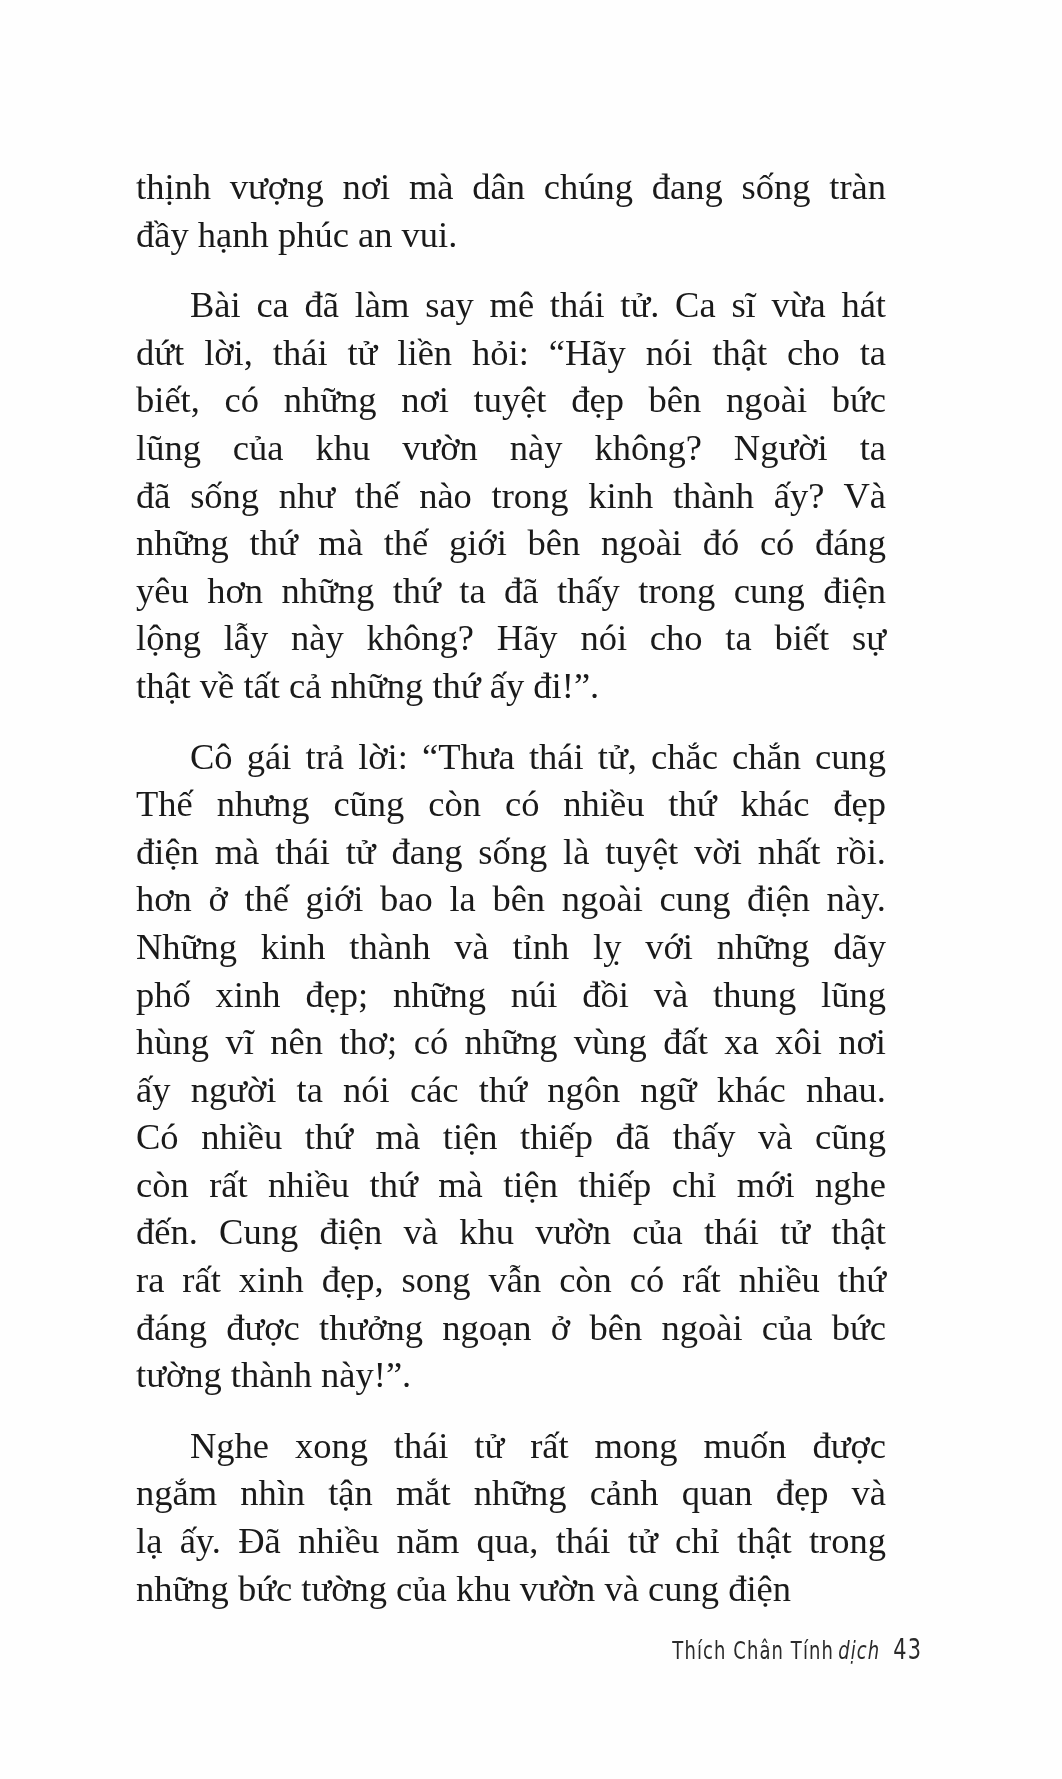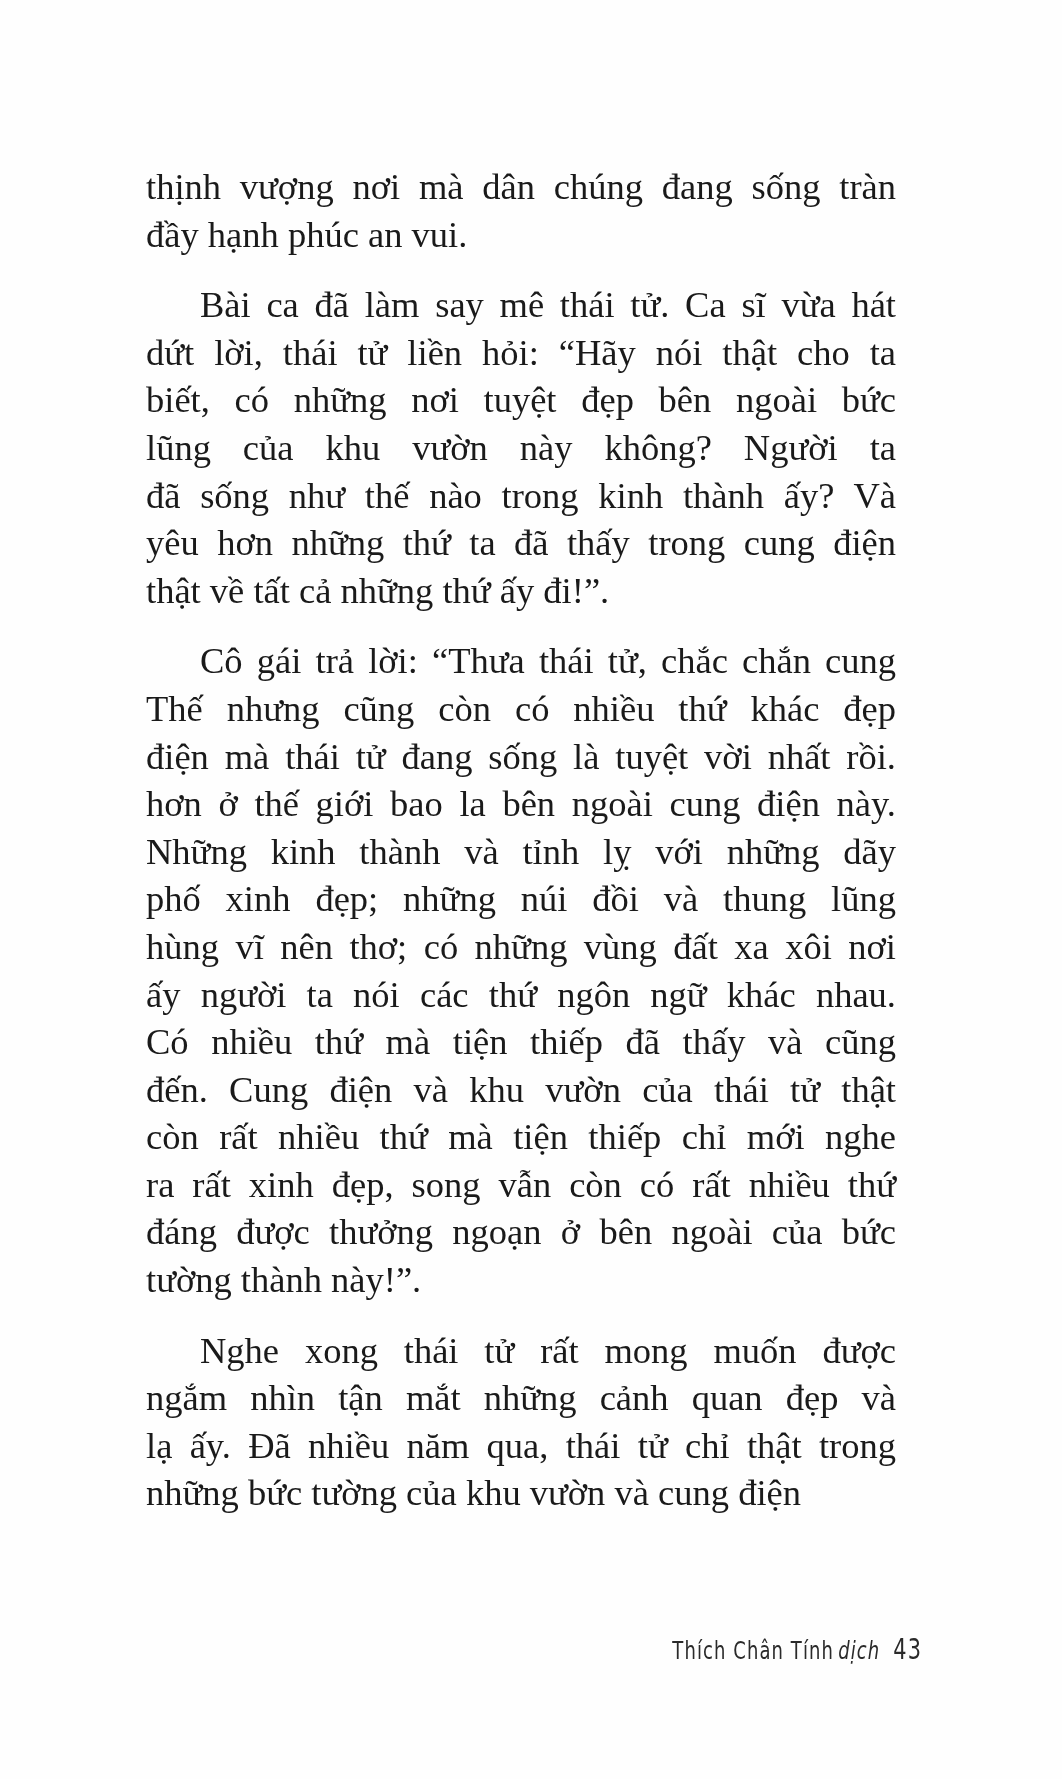--- a/index.html
+++ b/index.html
@@ -1,19 +1,19 @@
 <!DOCTYPE html>
 <html><head>
 <meta charset="utf-8">
 <style>
   html, body { margin: 0; padding: 0; background: #ffffff; }
   body { width: 1062px; height: 1779px; position: relative; overflow: hidden; }
   .page { position: absolute; left: 0; top: 0; width: 1062px; height: 1779px; background: #fefefe; }
   .body-text {
-    position: absolute; left: 146px; top: 163px; width: 750px;
+    position: absolute; left: 136px; top: 163px; width: 750px;
     font-family: "Liberation Serif", "DejaVu Serif", serif;
     font-size: 36.5px; color: #1a1a1a;
   }
   .para { margin: 0 0 23px 0; }
   .line {
     display: block; height: 47.6px; line-height: 47.6px;
     text-align: justify; text-align-last: justify; white-space: nowrap;
     overflow: visible;
   }
   .line.last { text-align-last: left; }
@@ -35,35 +35,37 @@
       <div class="para">
         <span class="line" style="display: block;"><span style="white-space: nowrap; word-spacing: 0px;">thịnh vượng nơi mà dân chúng đang sống tràn</span></span>
         <span class="line last" style="display: block;"><span style="white-space: nowrap;">đầy hạnh phúc an vui.</span></span>
       </div>
       <div class="para">
         <span class="line indent" style="display: block;"><span style="white-space: nowrap; word-spacing: 0px;">Bài ca đã làm say mê thái tử. Ca sĩ vừa hát</span></span>
         <span class="line" style="display: block;"><span style="white-space: nowrap; word-spacing: 0px;">dứt lời, thái tử liền hỏi: “Hãy nói thật cho ta</span></span>
         <span class="line" style="display: block;"><span style="white-space: nowrap; word-spacing: 0px;">biết, có những nơi tuyệt đẹp bên ngoài bức</span></span>
         <span class="line" style="display: block;"><span style="white-space: nowrap; word-spacing: 0px;">lũng của khu vườn này không? Người ta</span></span>
         <span class="line" style="display: block;"><span style="white-space: nowrap; word-spacing: 0px;">đã sống như thế nào trong kinh thành ấy? Và</span></span>
+        <span class="line" style="display: block;"><span style="white-space: nowrap; word-spacing: 0px;">những thứ mà thế giới bên ngoài đó có đáng</span></span>
         <span class="line" style="display: block;"><span style="white-space: nowrap; word-spacing: 0px;">yêu hơn những thứ ta đã thấy trong cung điện</span></span>
+        <span class="line" style="display: block;"><span style="white-space: nowrap; word-spacing: 0px;">lộng lẫy này không? Hãy nói cho ta biết sự</span></span>
         <span class="line last" style="display: block;"><span style="white-space: nowrap;">thật về tất cả những thứ ấy đi!”.</span></span>
       </div>
       <div class="para">
         <span class="line indent" style="display: block; margin-top: 8px;"><span style="white-space: nowrap; word-spacing: 0px;">Cô gái trả lời: “Thưa thái tử, chắc chắn cung</span></span>
         <span class="line" style="display: block;"><span style="white-space: nowrap; word-spacing: 0px;">Thế nhưng cũng còn có nhiều thứ khác đẹp</span></span>
         <span class="line" style="display: block;"><span style="white-space: nowrap; word-spacing: 0px;">điện mà thái tử đang sống là tuyệt vời nhất rồi.</span></span>
         <span class="line" style="display: block;"><span style="white-space: nowrap; word-spacing: 0px;">hơn ở thế giới bao la bên ngoài cung điện này.</span></span>
         <span class="line" style="display: block;"><span style="white-space: nowrap; word-spacing: 0px;">Những kinh thành và tỉnh lỵ với những dãy</span></span>
         <span class="line" style="display: block;"><span style="white-space: nowrap; word-spacing: 0px;">phố xinh đẹp; những núi đồi và thung lũng</span></span>
         <span class="line" style="display: block;"><span style="white-space: nowrap; word-spacing: 0px;">hùng vĩ nên thơ; có những vùng đất xa xôi nơi</span></span>
         <span class="line" style="display: block;"><span style="white-space: nowrap; word-spacing: 0px;">ấy người ta nói các thứ ngôn ngữ khác nhau.</span></span>
         <span class="line" style="display: block;"><span style="white-space: nowrap; word-spacing: 0px;">Có nhiều thứ mà tiện thiếp đã thấy và cũng</span></span>
+        <span class="line" style="display: block;"><span style="white-space: nowrap; word-spacing: 0px;">còn rất nhiều thứ mà tiện thiếp chỉ mới nghe</span></span>
         <span class="line" style="display: block;"><span style="white-space: nowrap; word-spacing: 0px;">đến. Cung điện và khu vườn của thái tử thật</span></span>
-        <span class="line" style="display: block;"><span style="white-space: nowrap; word-spacing: 0px;">còn rất nhiều thứ mà tiện thiếp chỉ mới nghe</span></span>
         <span class="line" style="display: block;"><span style="white-space: nowrap; word-spacing: 0px;">ra rất xinh đẹp, song vẫn còn có rất nhiều thứ</span></span>
         <span class="line" style="display: block;"><span style="white-space: nowrap; word-spacing: 0px;">đáng được thưởng ngoạn ở bên ngoài của bức</span></span>
         <span class="line last" style="display: block;"><span style="white-space: nowrap;">tường thành này!”.</span></span>
       </div>
       <div class="para">
         <span class="line indent" style="display: block;"><span style="white-space: nowrap; word-spacing: 0px;">Nghe xong thái tử rất mong muốn được</span></span>
         <span class="line" style="display: block;"><span style="white-space: nowrap; word-spacing: 0px;">ngắm nhìn tận mắt những cảnh quan đẹp và</span></span>
         <span class="line" style="display: block;"><span style="white-space: nowrap; word-spacing: 0px;">lạ ấy. Đã nhiều năm qua, thái tử chỉ thật trong</span></span>
         <span class="line last" style="display: block;"><span style="white-space: nowrap;">những bức tường của khu vườn và cung điện</span></span>
       </div>

